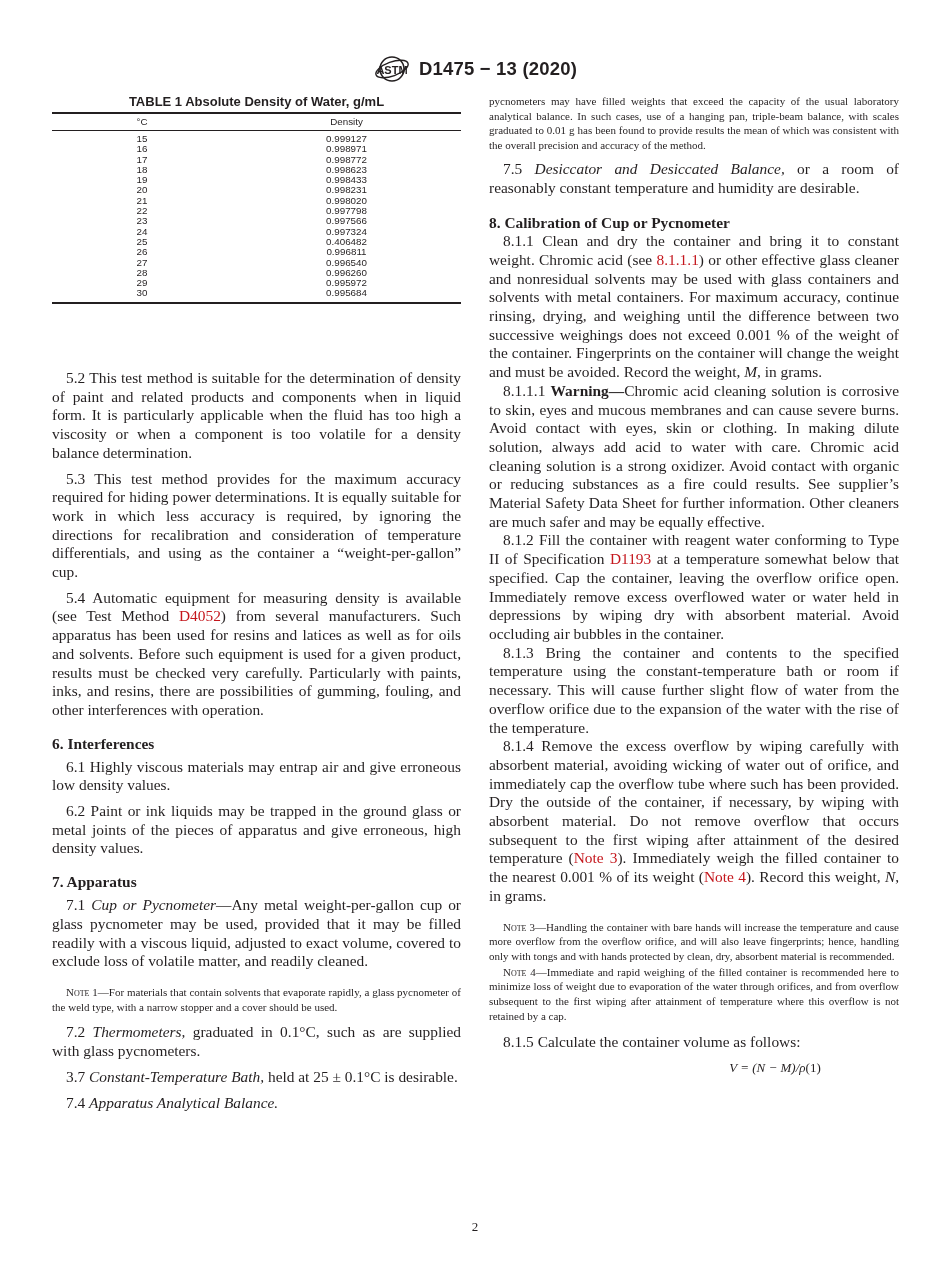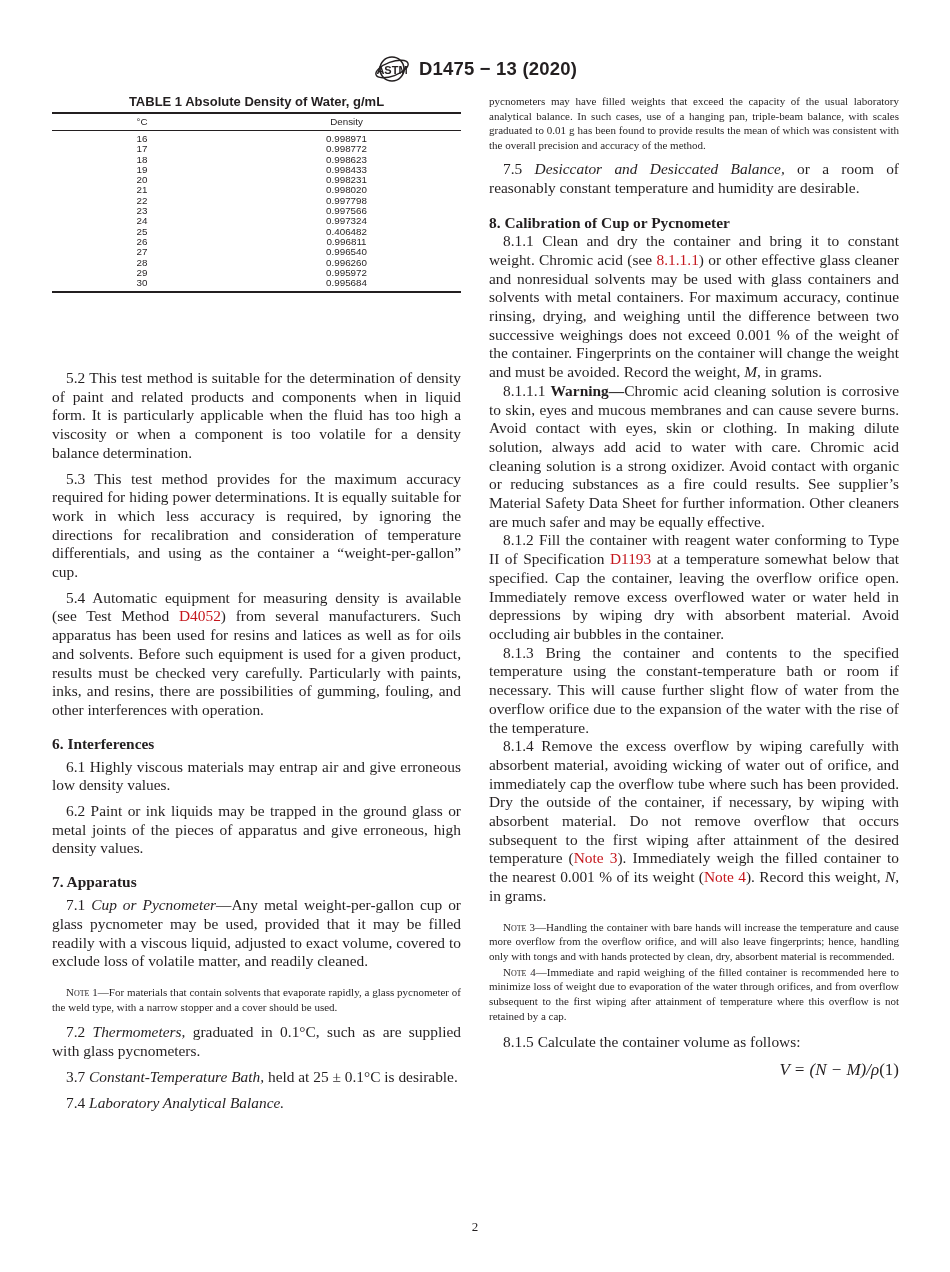--- a/index.html
+++ b/index.html
@@ -19,21 +19,21 @@
   .ital { font-style: italic; }
   .bold { font-weight: bold; }
   
   .tbl-title { position: absolute; top: 94px; left: 52px; width: 409px; text-align: center; font-family: "Liberation Sans", sans-serif; font-weight: bold; font-size: 13px; }
   table.dens { position: absolute; top: 112px; left: 52px; width: 409px; border-collapse: collapse; font-family: "Liberation Sans", sans-serif; font-size: 9.8px; }
   table.dens thead th { font-weight: normal; border-top: 2px solid #231f20; border-bottom: 1px solid #231f20; padding: 3px 0 3px 0; line-height: 10px; }
   table.dens tbody td { padding: 0; line-height: 10.3px; height: 10.3px; text-align: center; }
   table.dens tbody tr:first-child td { padding-top: 3px; }
   table.dens tbody tr:last-child td { border-bottom: 2px solid #231f20; padding-bottom: 3px; }
   table.dens .c1 { width: 180px; }
-  .eq { display: flex; justify-content: flex-end; font-size: 17px; margin-top: 8px; }
+  .eq { display: flex; justify-content: center; font-size: 13px; margin-top: 8px; }
   .eq .formula { margin-left: 162px; font-style: italic; }
   .page-num { position: absolute; top: 1219px; left: 0; width: 950px; text-align: center; font-size: 13px; }
 </style>
 </head>
 <body>
 
 <div class="header">
   <svg class="logo" viewBox="0 0 38 30">
     <ellipse cx="19" cy="15" rx="17" ry="7" fill="none" stroke="#231f20" stroke-width="1.4" transform="rotate(-20 19 15)"></ellipse>
     <circle cx="19" cy="15" r="12" fill="none" stroke="#231f20" stroke-width="1.6"></circle>
@@ -44,20 +44,24 @@
 
 <div class="tbl-title">TABLE 1 Absolute Density of Water, g/mL</div>
 <table class="dens">
   <thead>
     <tr>
       <th class="c1">°C</th>
       <th>Density</th>
     </tr>
   </thead>
   <tbody id="tbl-body">
+      <tr>
+        <td class="c1">15</td>
+        <td>0.999127</td>
+      </tr>
       <tr>
         <td class="c1">16</td>
         <td>0.998971</td>
       </tr>
       <tr>
         <td class="c1">17</td>
         <td>0.998772</td>
       </tr>
       <tr>
         <td class="c1">18</td>
@@ -123,21 +127,21 @@
   <p class="p" style="margin-top:5px;">6.1 Highly viscous materials may entrap air and give erroneous low density values.</p>
   <p class="p gap">6.2  Paint or ink liquids may be trapped in the ground glass or metal joints of the pieces of apparatus and give erroneous, high density values.</p>
 
   <p class="heading" style="margin-top:14px;">7.  Apparatus</p>
   <p class="p" style="margin-top:5px;"><span>7.1 </span><span class="ital">Cup or Pycnometer</span><span>—Any metal weight-per-gallon cup or glass pycnometer may be used, provided that it may be filled readily with a viscous liquid, adjusted to exact volume, covered to exclude loss of volatile matter, and readily cleaned.</span></p>
 
   <p class="note" style="margin-top:14px;"><span class="sc">Note 1</span><span>—For materials that contain solvents that evaporate rapidly, a glass pycnometer of the weld type, with a narrow stopper and a cover should be used.</span></p>
 
   <p class="p" style="margin-top:9px;"><span>7.2 </span><span class="ital">Thermometers,</span><span> graduated in 0.1°C, such as are supplied with glass pycnometers.</span></p>
   <p class="p gap"><span>3.7 </span><span class="ital">Constant-Temperature Bath,</span><span> held at 25 ± 0.1°C is desirable.</span></p>
-  <p class="p gap"><span>7.4 </span><span class="ital">Laboratory Analytical Balance.</span></p>
+  <p class="p gap"><span>7.4 </span><span class="ital">Apparatus Analytical Balance.</span></p>
 
 </div>
 
 <div class="col col-right" style="top:94px;">
   <p class="note" style="text-indent:0;">pycnometers may have filled weights that exceed the capacity of the usual laboratory analytical balance. In such cases, use of a hanging pan, triple-beam balance, with scales graduated to 0.01 g has been found to provide results the mean of which was consistent with the overall precision and accuracy of the method.</p>
   <p class="p" style="margin-top:7px;"><span>7.5 </span><span class="ital">Desiccator and Desiccated Balance,</span><span> or a room of reasonably constant temperature and humidity are desirable.</span></p>
 
   <p class="heading" style="margin-top:16px;">8.  Calibration of Cup or Pycnometer</p>
   <p class="p"><span>8.1.1  Clean and dry the container and bring it to constant weight. Chromic acid (see </span><span class="link">8.1.1.1</span><span>) or other effective glass cleaner and nonresidual solvents may be used with glass containers and solvents with metal containers. For maximum accuracy, continue rinsing, drying, and weighing until the difference between two successive weighings does not exceed 0.001 % of the weight of the container. Fingerprints on the container will change the weight and must be avoided. Record the weight, </span><span class="ital">M</span><span>, in grams.</span></p>
   <p class="p"><span>8.1.1.1  </span><span class="bold">Warning—</span><span>Chromic acid cleaning solution is corrosive to skin, eyes and mucous membranes and can cause severe burns. Avoid contact with eyes, skin or clothing. In making dilute solution, always add acid to water with care. Chromic acid cleaning solution is a strong oxidizer. Avoid contact with organic or reducing substances as a fire could results. See supplier’s Material Safety Data Sheet for further information. Other cleaners are much safer and may be equally effective.</span></p>

